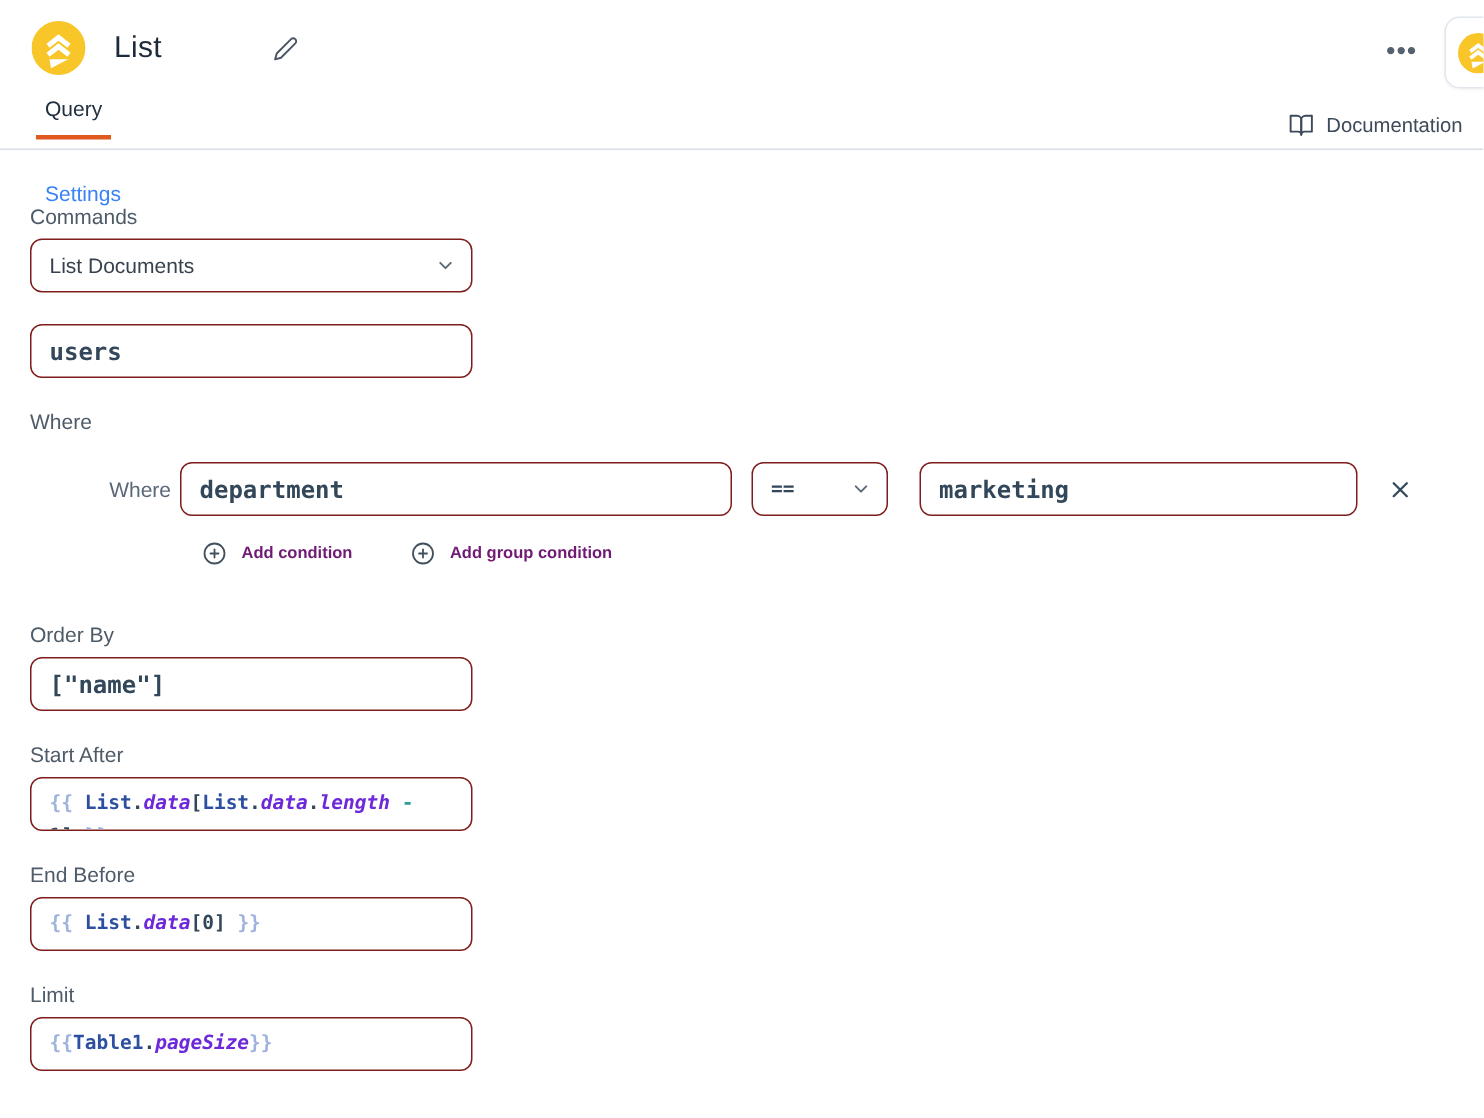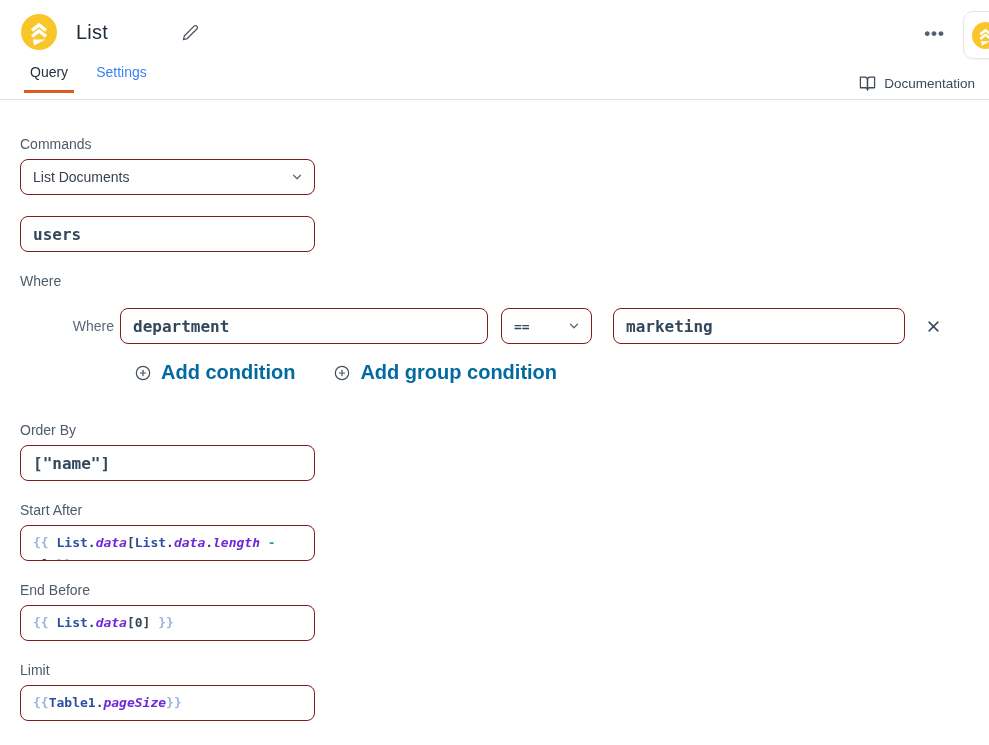--- a/index.html
+++ b/index.html
@@ -13,21 +13,21 @@
   .pencil-btn { margin-left:74px; background:none; border:none; cursor:pointer; display:flex; align-items:center; }
   .more-btn { position:absolute; right:44px; top:24px; background:none; border:none; cursor:pointer;
     font-size:17px; font-weight:bold; letter-spacing:1px; color:#55616e; }
   .ds-card { position:absolute; left:963px; top:11px; width:72px; height:48px; background:#fff;
     border:1px solid #e2e7ee; border-radius:10px; box-shadow:0 1px 2px rgba(30,40,60,.05);
     display:flex; align-items:center; padding-left:8px; cursor:pointer; }
   .ds-card .logo-small { width:27px; height:27px; }
 
   
   .tabbar { position:relative; height:36px; border-bottom:1px solid #d8dee5; padding-left:30px;
-    display:flex; gap:28px; align-items:flex-start; }
+    display:flex; gap:28px; align-items:flex-start;flex-direction:column; }
   .tab { font-size:14px; padding-bottom:13px; position:relative; cursor:pointer; color:#3b82f6; background:none; border:none; font-family:inherit; }
   .tab.active { color:#22303f; }
   .tab.active::after { content:""; position:absolute; left:-6px; right:-6px; bottom:0; height:3px; background:var(--accent); }
   .doc-link { position:absolute; right:14px; bottom:7px; display:flex; align-items:center; gap:8px;
     font-size:13.5px; color:#3c4a5a; cursor:pointer; background:none; border:none; font-family:Liberation Sans, sans-serif; }
 
   
   .content { padding:36px 20px 0 20px; }
   .field { margin-bottom:21px; }
   .field-label { font-size:14px; color:#4e5b69; margin-bottom:7px; }
@@ -52,21 +52,21 @@
   
   .where-block { margin-bottom:38px; }
   .where-row { display:flex; align-items:center; margin-left:48px; margin-top:19px; }
   .where-row-label { font-size:14px; color:#5a6878; margin-right:6px; width:46px; text-align:right; }
   .where-field { width:368px; }
   .where-op { width:91px; margin-left:13px; }
   .where-value { width:292px; margin-left:21px; }
   .remove-btn { margin-left:21px; background:none; border:none; cursor:pointer; display:flex; align-items:center; }
   .add-row { display:flex; gap:39px; margin:17px 0 0 115px; }
   .add-btn { display:flex; align-items:center; gap:10px; background:none; border:none; cursor:pointer;
-    font-family:inherit; font-size:20px; font-weight:600; color:#0369a1; }
+    font-family:inherit; font-size:11px; font-weight:600; color:#701a75; }
 
   svg { display:block; }
 </style>
 </head>
 <body>
 
 <div class="header">
   <svg class="logo-circle" viewBox="0 0 36 36">
     <circle cx="18" cy="18" r="18" fill="#f8c629"></circle>
     <path d="M11 16.5 L18 11 L25 16.5" fill="none" stroke="#ffffff" stroke-width="3.4"></path>

